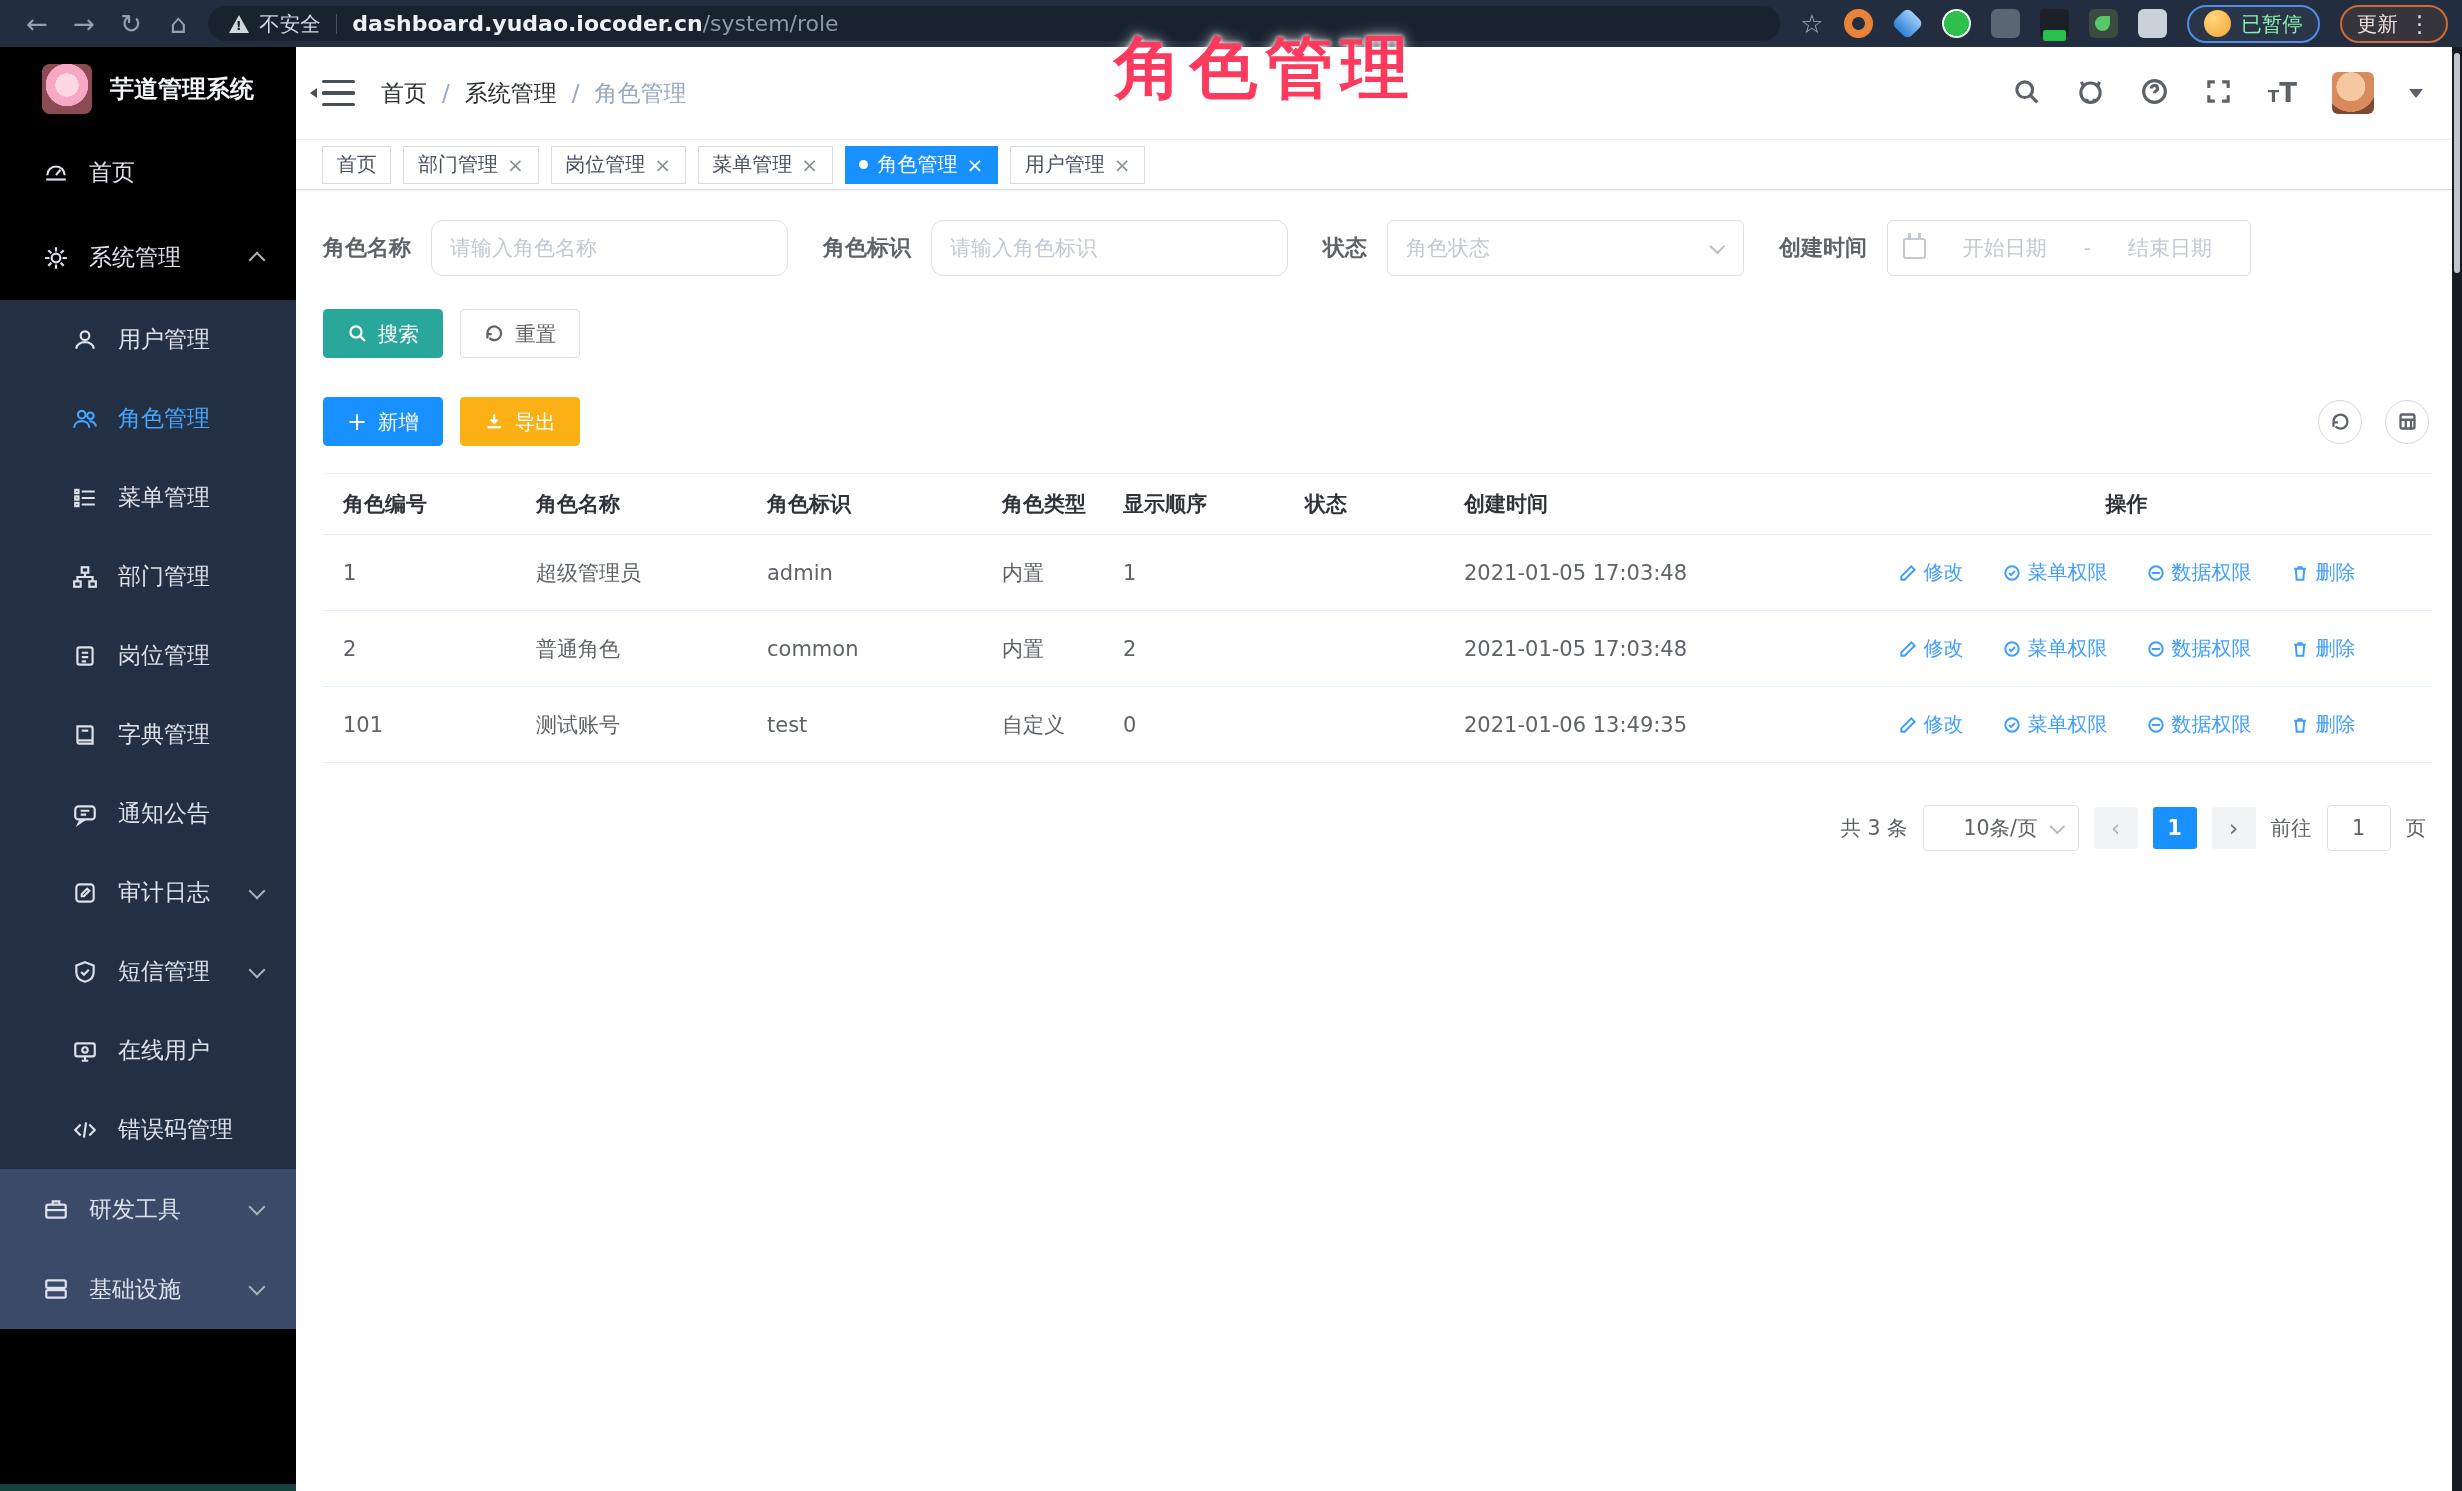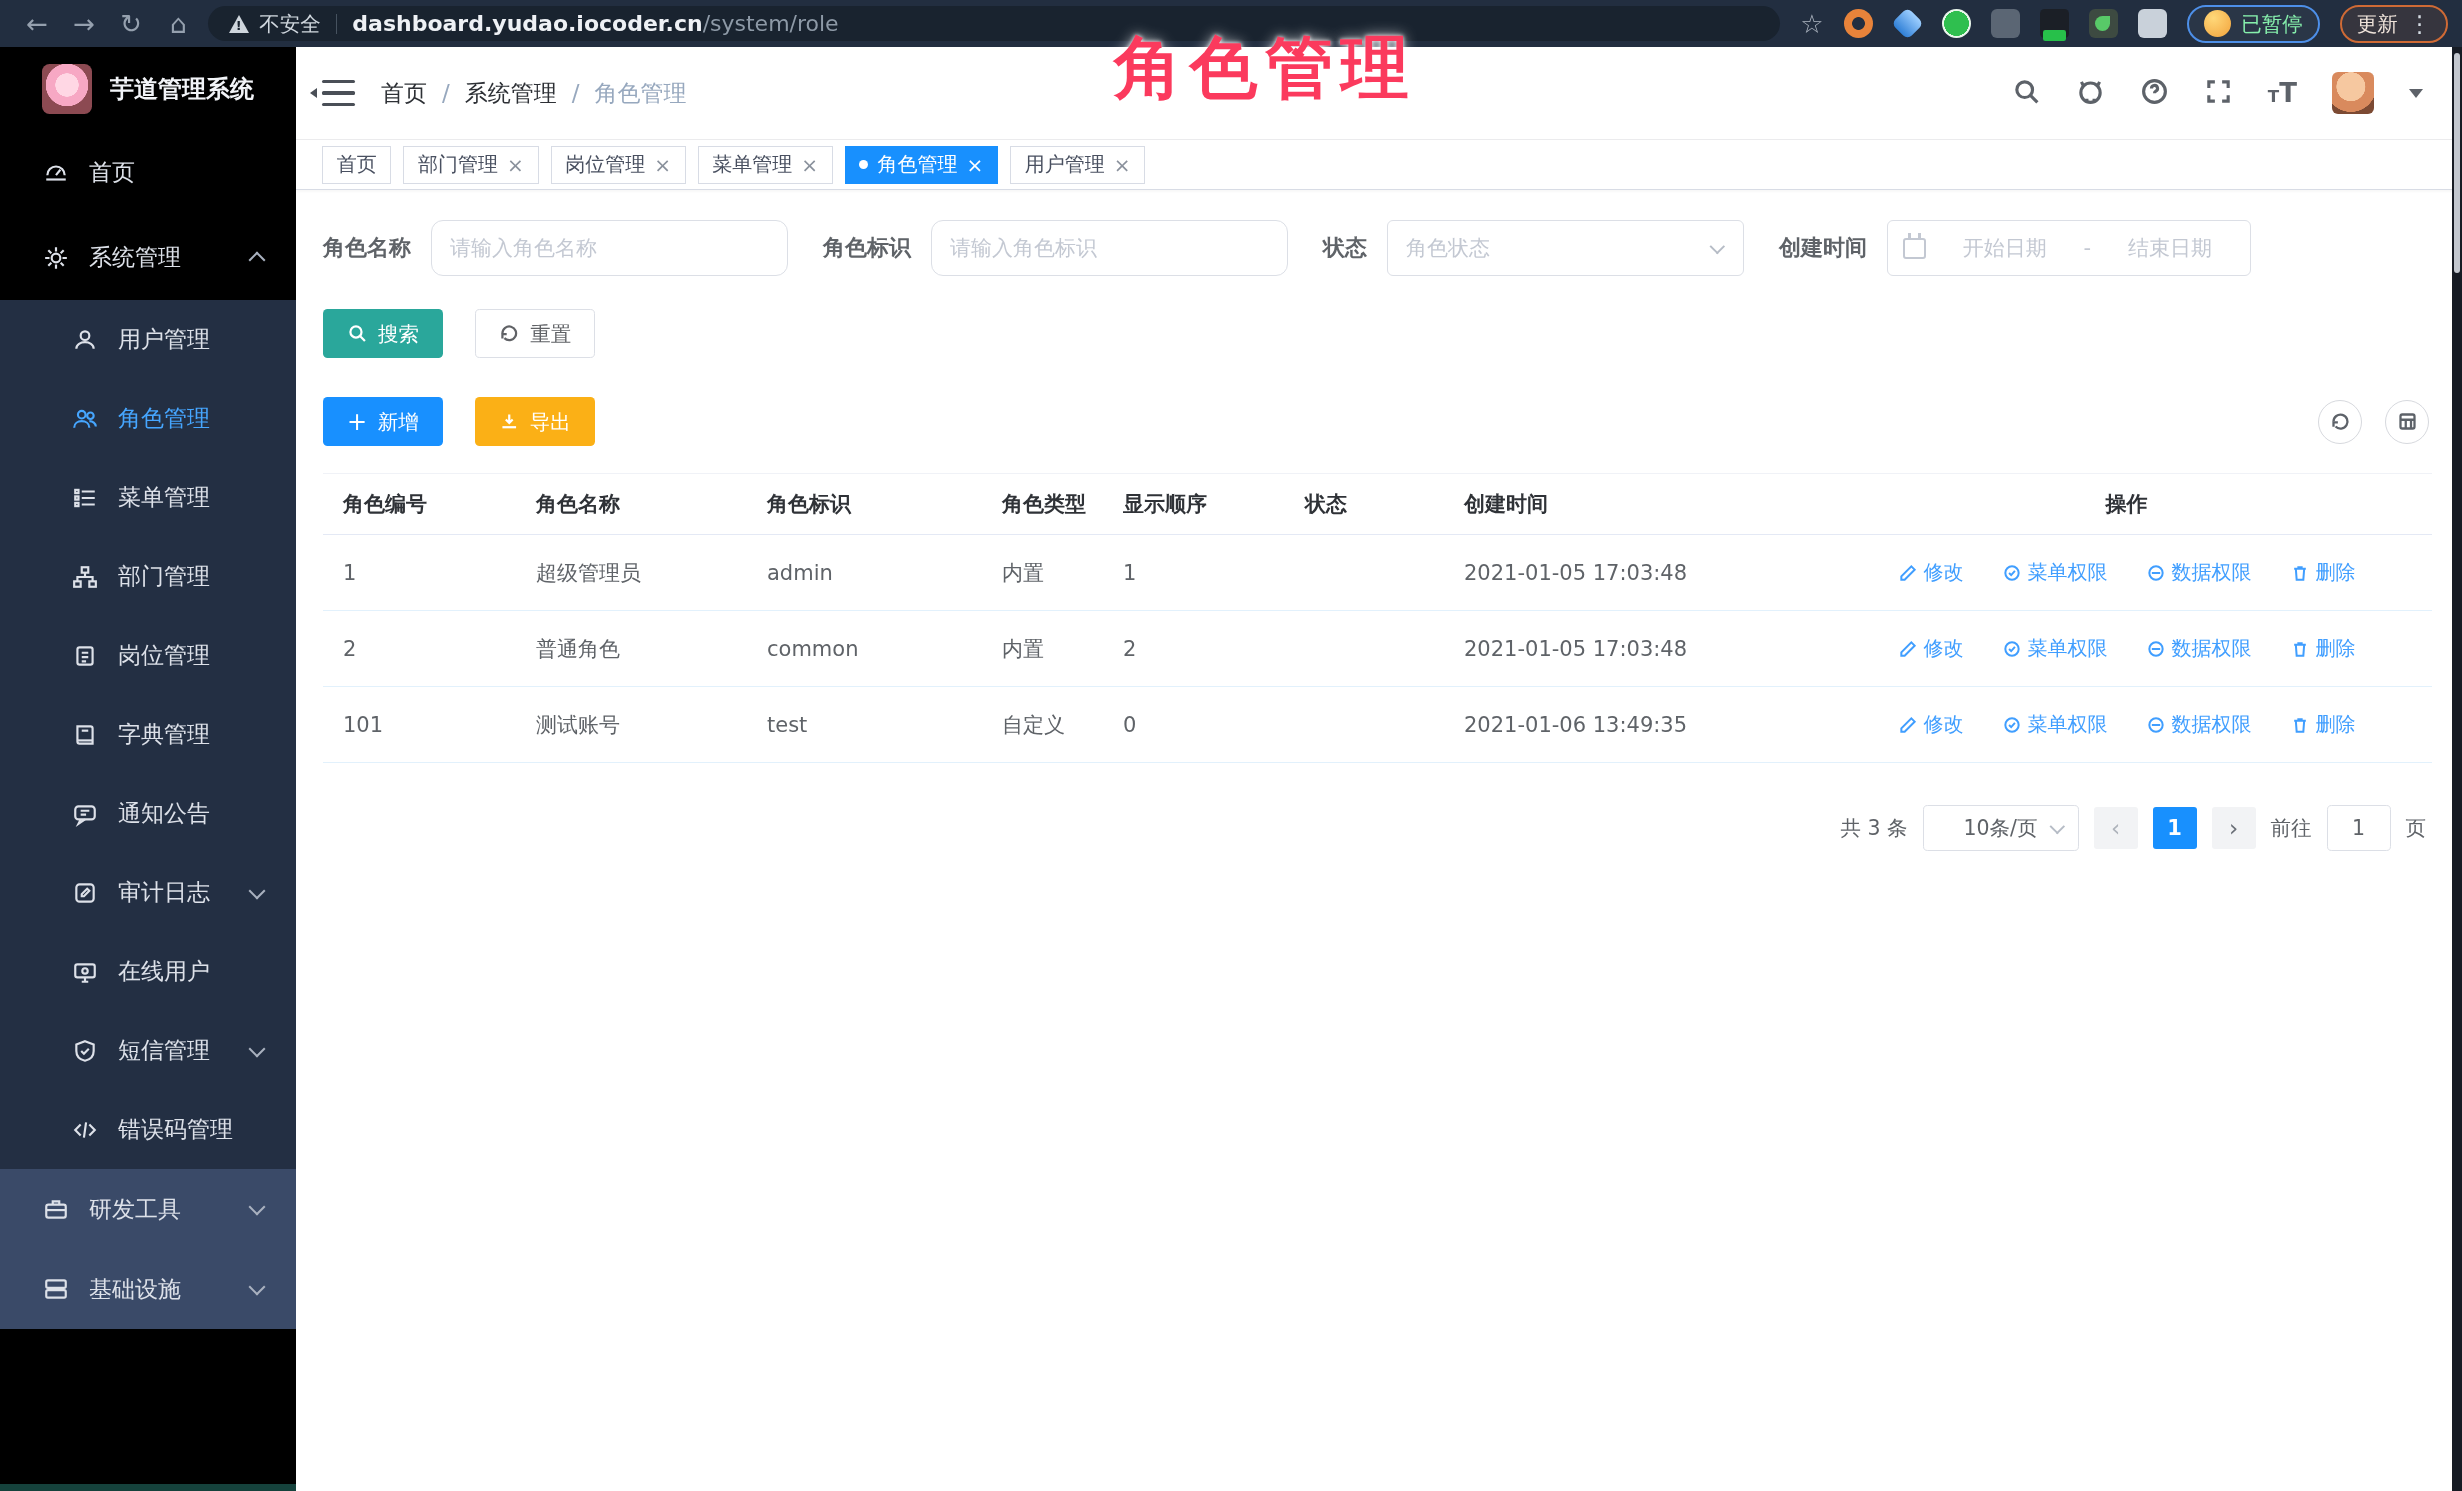--- a/index.html
+++ b/index.html
@@ -106,21 +106,21 @@
     transform:rotate(45deg); position:absolute; right:20px; top:20px; }
   .f-range { width:364px; height:56px; border:0.8px solid #dcdfe6; border-radius:6px; display:flex;
     align-items:center; padding:0 15px; gap:13.7px; }
   .cal-ico { width:23px; height:21px; border:2.3px solid #c3c8d2; border-radius:3px; position:relative; flex:0 0 auto; }
   .cal-ico::before { content:""; position:absolute; top:-6.8px; left:3px; width:3px; height:6px; background:#c3c8d2; }
   .cal-ico::after { content:""; position:absolute; top:-6.8px; right:3px; width:3px; height:6px; background:#c3c8d2; }
   .rng { color:#c3c8d2; font-size:21px; flex:1; text-align:center; white-space:nowrap; }
   .rng-sep { color:#c3c8d2; font-size:21px; }
 
   
-  .btn-row { display:flex; align-items:center; gap:32px; margin-left:27px; }
+  .btn-row { display:flex; align-items:center; gap:17px; margin-left:27px; }
   .row-search { margin-top:33px; }
   .row-crud { margin-top:39px; padding-right:33px; }
   .btn { height:49px; border-radius:4.6px; display:inline-flex; align-items:center; gap:10.6px; padding:0 23px;
     font-size:20.5px; cursor:pointer; border:0.8px solid transparent; white-space:nowrap; }
   .btn svg { width:20.5px; height:20.5px; stroke:currentColor; fill:none; stroke-width:2.6; }
   .btn.search { background:#2aa79b; color:#fff; }
   .btn.reset { background:#fff; color:#606266; border-color:#dcdfe6; }
   .btn.add { background:#1890ff; color:#fff; }
   .btn.export { background:#fbb016; color:#fff; }
   .plus-glyph { font-size:24px; line-height:1; }
@@ -311,36 +311,36 @@
                 <rect x="4" y="4" width="16" height="16" rx="3"></rect>
                 <path d="M14 8l2 2-5 5H9v-2z"></path>
               </svg>
           </span>
           <span>审计日志</span>
           <span class="chev down"></span>
         </div>
         <div class="menu-item lvl2">
           <span class="mi-icon">
             <svg viewBox="0 0 24 24">
+                <path d="M12 3l8 3v6c0 5-3.5 8-8 9-4.5-1-8-4-8-9V6z"></path>
+                <path d="M8.5 12l2.5 2.5 4.5-4.5"></path>
+              </svg>
+          </span>
+          <span>短信管理</span>
+          <span class="chev down"></span>
+        </div>
+        <div class="menu-item lvl2">
+          <span class="mi-icon">
+            <svg viewBox="0 0 24 24">
                 <rect x="3" y="5" width="18" height="12" rx="2"></rect>
                 <path d="M9 21h6M12 17v4"></path>
                 <circle cx="12" cy="11" r="2.5"></circle>
               </svg>
           </span>
           <span>在线用户</span>
-        </div>
-        <div class="menu-item lvl2">
-          <span class="mi-icon">
-            <svg viewBox="0 0 24 24">
-                <path d="M12 3l8 3v6c0 5-3.5 8-8 9-4.5-1-8-4-8-9V6z"></path>
-                <path d="M8.5 12l2.5 2.5 4.5-4.5"></path>
-              </svg>
-          </span>
-          <span>短信管理</span>
-          <span class="chev down"></span>
         </div>
         <div class="menu-item lvl2">
           <span class="mi-icon">
             <svg viewBox="0 0 24 24">
                 <path d="M8 7l-5 5 5 5M16 7l5 5-5 5M13 5l-2 14"></path>
               </svg>
           </span>
           <span>错误码管理</span>
         </div>
       </div>

